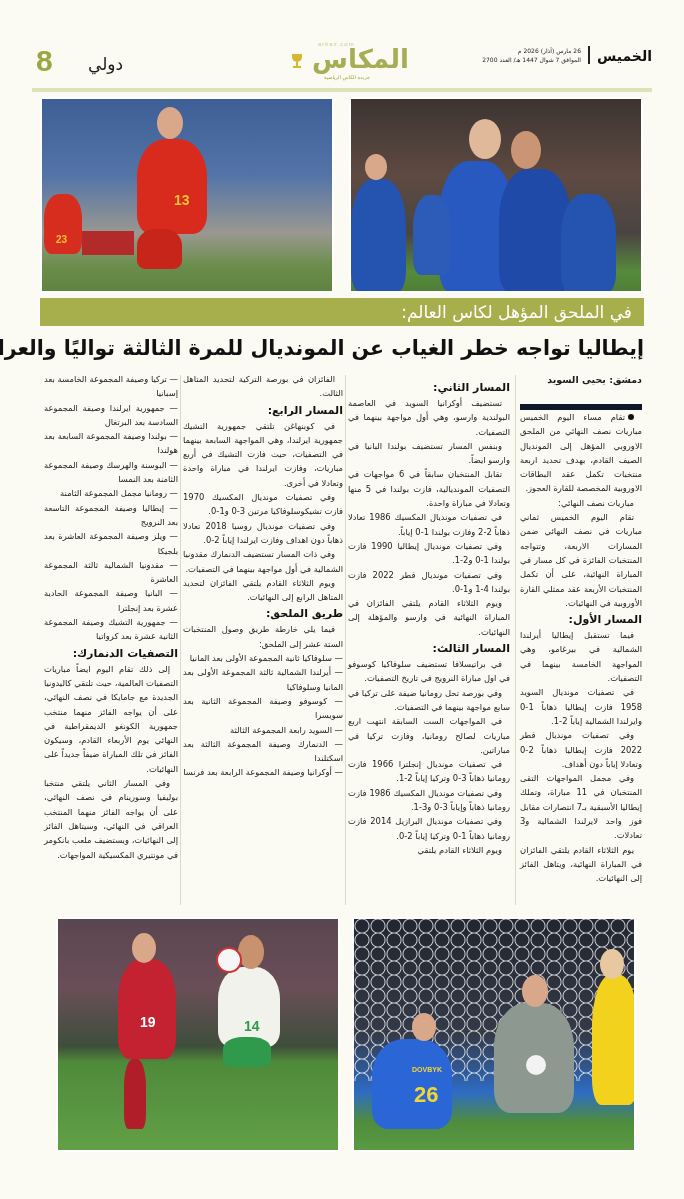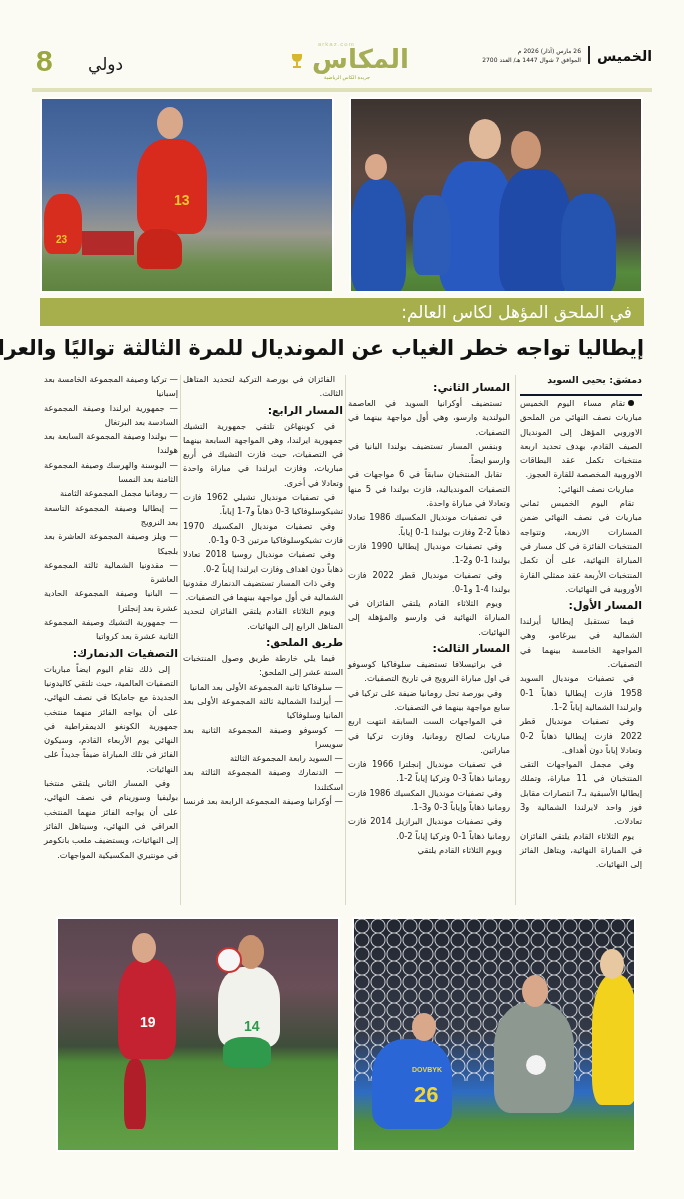--- a/index.html
+++ b/index.html
@@ -42,21 +42,21 @@
 
   
   .col { position: absolute; direction: rtl; font-family: "DejaVu Sans", sans-serif; font-size: 8.4px; line-height: 14.3px; text-align: justify; color: #1c1c1c; }
   .col p { margin-bottom: 0; text-indent: 8px; }
   .col .sub { font-weight: bold; font-size: 11px; line-height: 17px; text-indent: 0; margin-top: 1px; color: #111; }
   .col .bullet-item { text-indent: 0; }
   .col-1 { left: 520px; top: 372px; width: 122px; }
   .col-2 { left: 348px; top: 378px; width: 162px; }
   .col-3 { left: 183px; top: 372px; width: 160px; }
   .col-4 { left: 44px; top: 372px; width: 134px; }
-  .byline { font-weight: bold; font-size: 9.5px; line-height: 16px; padding-bottom: 6px; border-bottom: 2px solid #0f172a; margin-bottom: 6px; text-indent: 0 !important; }
+  .byline { font-weight: bold; font-size: 9.5px; line-height: 16px; padding-bottom: 16px; border-bottom: 6px solid #0f172a; margin-bottom: 6px; text-indent: 0 !important; }
   .dot { display: inline-block; width: 6px; height: 6px; border-radius: 50%; background: #111; margin-left: 3px; }
   .vrule { position: absolute; width: 1px; background: #d9d9c8; }
 </style>
 </head>
 <body>
 
 <div class="masthead">
   <div class="page-num">8</div>
   <div class="section-name">دولي</div>
 
@@ -141,21 +141,20 @@
   <p>في تصفيات مونديال إنجلترا 1966 فازت رومانيا ذهاباً 3-0 وتركيا إياباً 2-1.</p>
   <p>وفي تصفيات مونديال المكسيك 1986 فازت رومانيا ذهاباً وإياباً 3-0 و3-1.</p>
   <p>وفي تصفيات مونديال البرازيل 2014 فازت رومانيا ذهاباً 1-0 وتركيا إياباً 2-0.</p>
   <p>ويوم الثلاثاء القادم يلتقي</p>
 </div>
 
 <div class="col col-3">
   <p>الفائزان في بورصة التركية لتحديد المتاهل الثالث.</p>
   <p class="sub">المسار الرابع:</p>
   <p>في كوبنهاغن تلتقي جمهورية التشيك جمهورية ايرلندا، وهي المواجهة السابعة بينهما في التصفيات، حيث فازت التشيك في أربع مباريات، وفازت ايرلندا في مباراة واحدة وتعادلا في أخرى.</p>
-  <p>في تصفيات مونديال تشيلي 1962 فازت تشيكوسلوفاكيا 3-0 ذهاباً و7-1 إياباً.</p>
   <p>وفي تصفيات مونديال المكسيك 1970 فازت تشيكوسلوفاكيا مرتين 3-0 و1-0.</p>
   <p>وفي تصفيات مونديال روسيا 2018 تعادلا ذهاباً دون اهداف وفازت ايرلندا إياباً 2-0.</p>
   <p>وفي ذات المسار تستضيف الدنمارك مقدونيا الشمالية في أول مواجهة بينهما في التصفيات.</p>
   <p>ويوم الثلاثاء القادم يلتقي الفائزان لتحديد المتاهل الرابع إلى النهائيات.</p>
   <p class="sub">طريق الملحق:</p>
   <p>فيما يلي خارطة طريق وصول المنتخبات الستة عشر إلى الملحق:</p>
   <p class="bullet-item">— سلوفاكيا ثانية المجموعة الأولى بعد المانيا</p>
   <p class="bullet-item">— أيرلندا الشمالية ثالثة المجموعة الأولى بعد المانيا وسلوفاكيا</p>
   <p class="bullet-item">— كوسوفو وصيفة المجموعة الثانية بعد سويسرا</p>
   <p class="bullet-item">— السويد رابعة المجموعة الثالثة</p>

